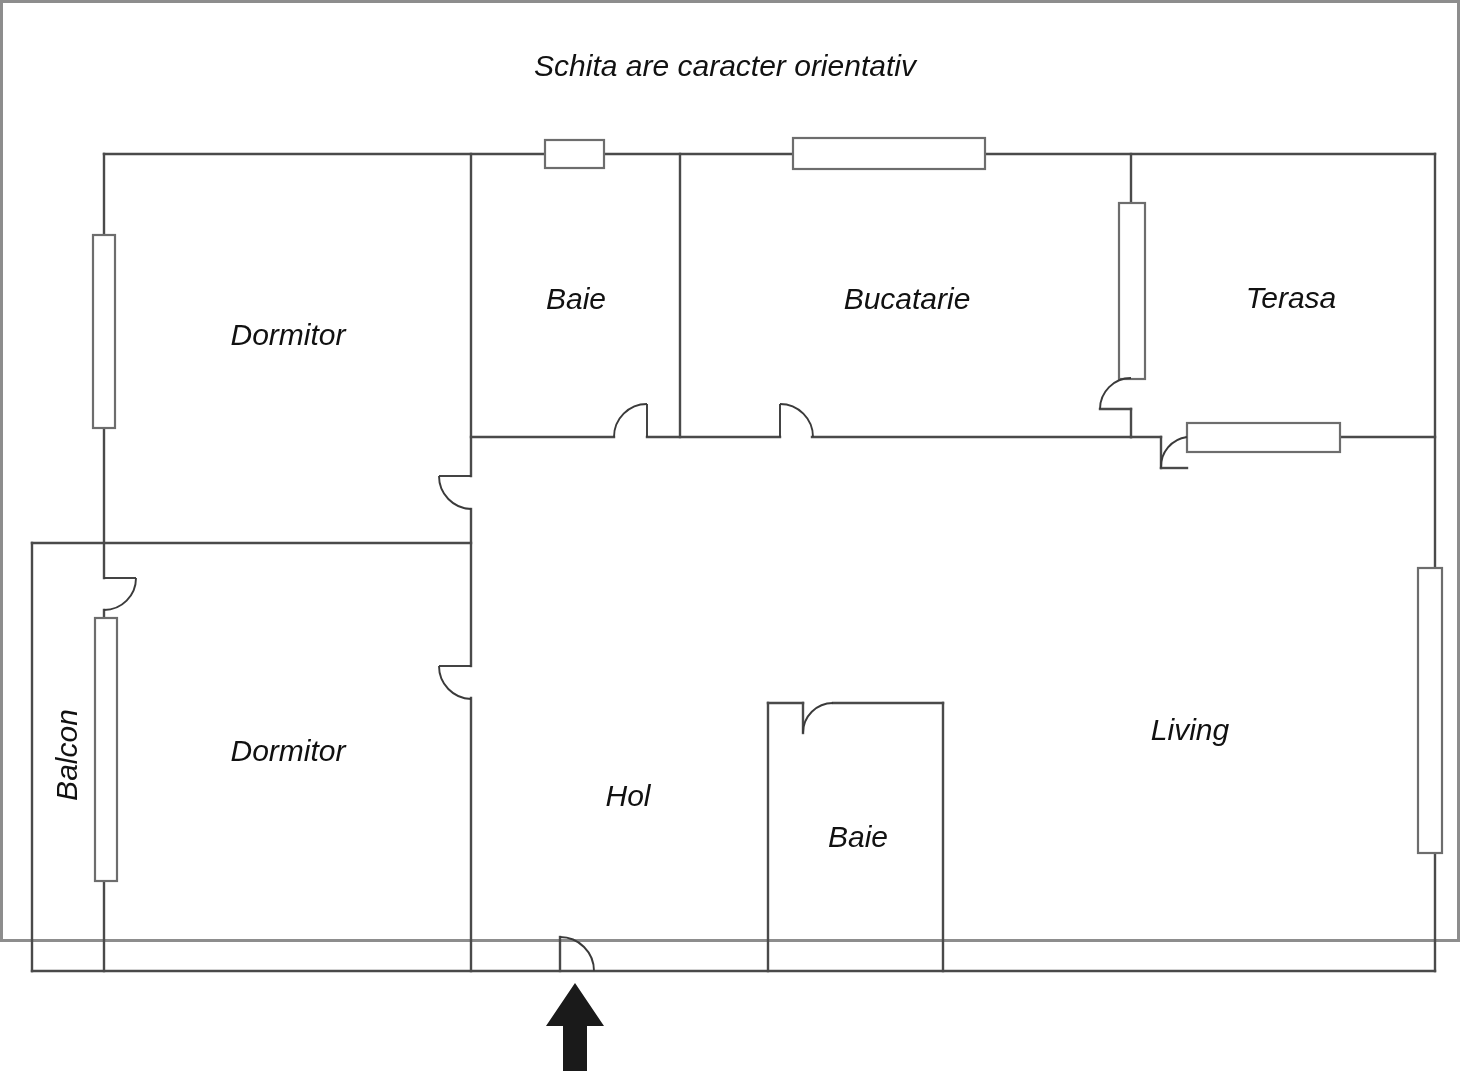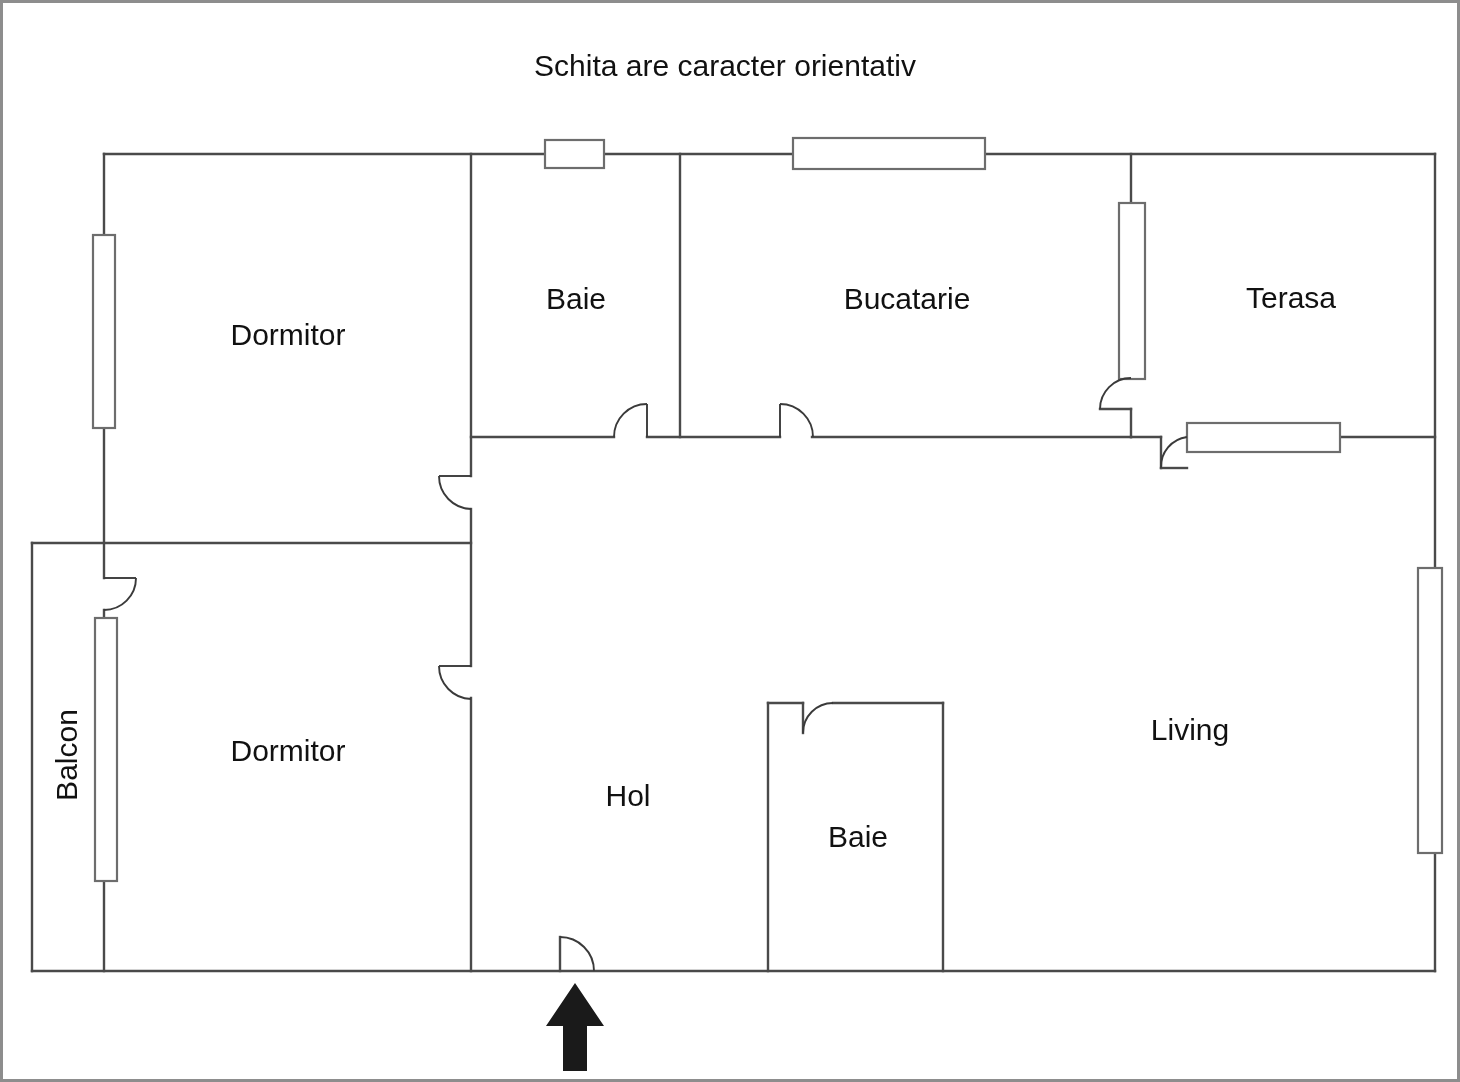--- a/index.html
+++ b/index.html
@@ -9,24 +9,25 @@
   }
   body {
     width: 1460px;
     height: 1082px;
     font-family: "Liberation Sans", sans-serif;
     overflow: hidden;
   }
   #plan-frame {
     position: relative;
     width: 1460px;
-    height: 1082px;
+    height: 942px;
     box-sizing: border-box;
     border: 3px solid #8d8d8d;
     background: #ffffff;
+    font-style: italic;
   }
   #floorplan-svg {
     display: block;
     width: 1460px;
     height: 1082px;
   }
   .wall {
     fill: none;
     stroke: #4a4a4a;
     stroke-width: 2.4;

